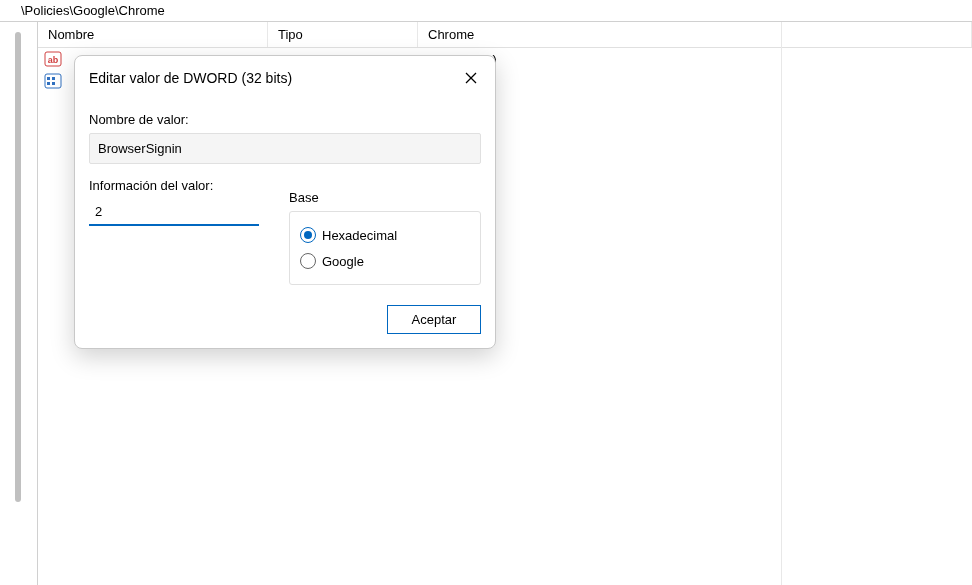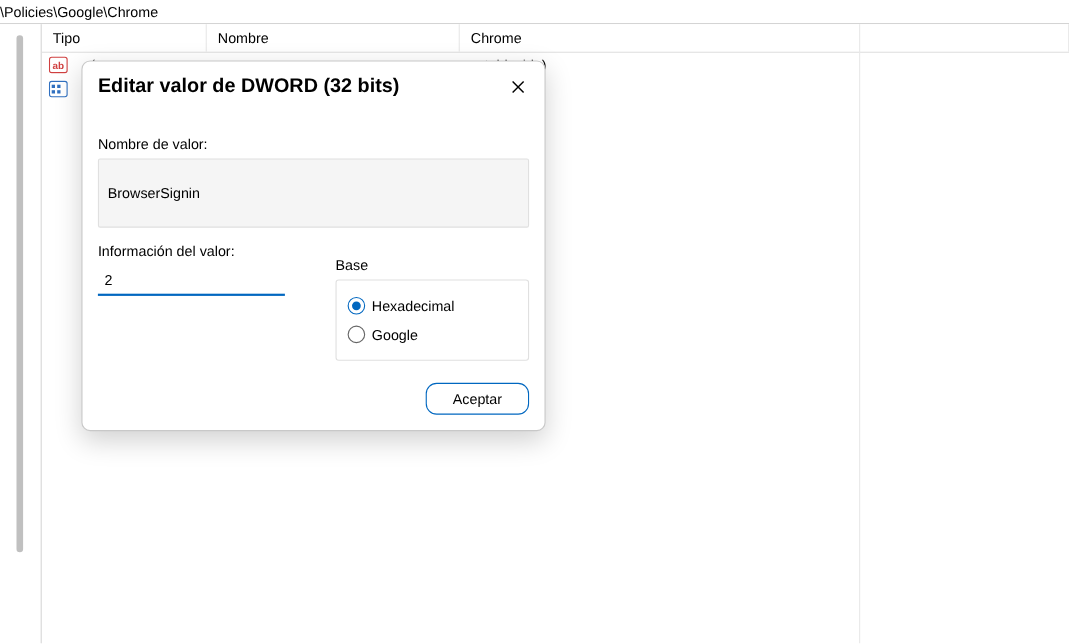--- a/index.html
+++ b/index.html
@@ -6,21 +6,21 @@
     body {
       font-family: "Segoe UI", Tahoma, sans-serif;
       font-size: 13px;
       background: #fff;
       width: 972px;
       height: 585px;
       overflow: hidden;
       position: relative;
     }
     .address-bar {
-      padding: 2px 0;
+      padding: 2px 21px;
       font-size: 13px;
       color: #000;
       border-bottom: 1px solid #d0d0d0;
       background: #fff;
       height: 22px;
       display: flex;
       align-items: center;
     }
     .main-area {
       display: flex;
@@ -100,54 +100,53 @@
       box-shadow: 0 8px 24px rgba(0,0,0,0.18);
       padding: 0;
     }
     .dialog-titlebar {
       display: flex;
       justify-content: space-between;
       align-items: center;
       padding: 12px 14px 10px 14px;
     }
     .dialog-title {
-      font-size: 18px;
-      color: #000;
-      font-weight: bold;
+      font-size: 14px;
+      color: #000;
     }
     .dialog-close {
       width: 20px;
       height: 20px;
       display: flex;
       align-items: center;
       justify-content: center;
       cursor: pointer;
       font-size: 16px;
     }
     .dialog-body {
       padding: 4px 14px 14px 14px;
     }
     .field-label {
       font-size: 13px;
       color: #000;
       margin-bottom: 6px;
-      margin-top: 20px;
+      margin-top: 10px;
     }
     .text-input-readonly {
       width: 100%;
-      padding: 23px 8px;
+      padding: 7px 8px;
       font-size: 13px;
       background: #f5f5f5;
       border: 1px solid #e0e0e0;
       border-radius: 2px;
       color: #000;
     }
     .body-row {
       display: flex;
-      gap: 46px;
+      gap: 30px;
       margin-top: 14px;
       align-items: flex-start;
     }
     .value-col { width: 170px; }
     .value-input {
       width: 100%;
       padding: 5px 6px;
       font-size: 13px;
       border: none;
       border-bottom: 2px solid #0067c0;
@@ -193,43 +192,43 @@
       justify-content: flex-end;
       gap: 12px;
       margin-top: 20px;
     }
     .btn {
       min-width: 94px;
       padding: 6px 16px;
       font-size: 13px;
       background: #fff;
       border: 1px solid #bcbcbc;
-      border-radius: 10px;
+      border-radius: 0;
       cursor: pointer;
       text-align: center;
     }
     .btn.primary {
       border-color: #0067c0;
     }
   </style>
 </head>
 <body>
 
 <div class="address-bar">
   <span>\Policies\Google\Chrome</span>
 </div>
 
 <div class="main-area">
   <div class="tree-pane">
     <div class="tree-scrollbar"></div>
   </div>
   <div class="list-pane">
     <div class="list-header">
+      <div class="list-header-col col-nombre">Nombre</div>
       <div class="list-header-col col-tipo">Tipo</div>
-      <div class="list-header-col col-nombre">Nombre</div>
       <div class="list-header-col col-datos">Chrome</div>
     </div>
 
     <div class="list-row">
       <span class="row-icon">
         <svg width="18" height="16" viewBox="0 0 18 16">
           <rect x="1" y="1" width="16" height="14" rx="2" fill="#fff" stroke="#d04040" stroke-width="1"></rect>
           <text x="9" y="12" font-size="9" font-weight="bold" fill="#d04040" text-anchor="middle">ab</text>
         </svg>
       </span>

